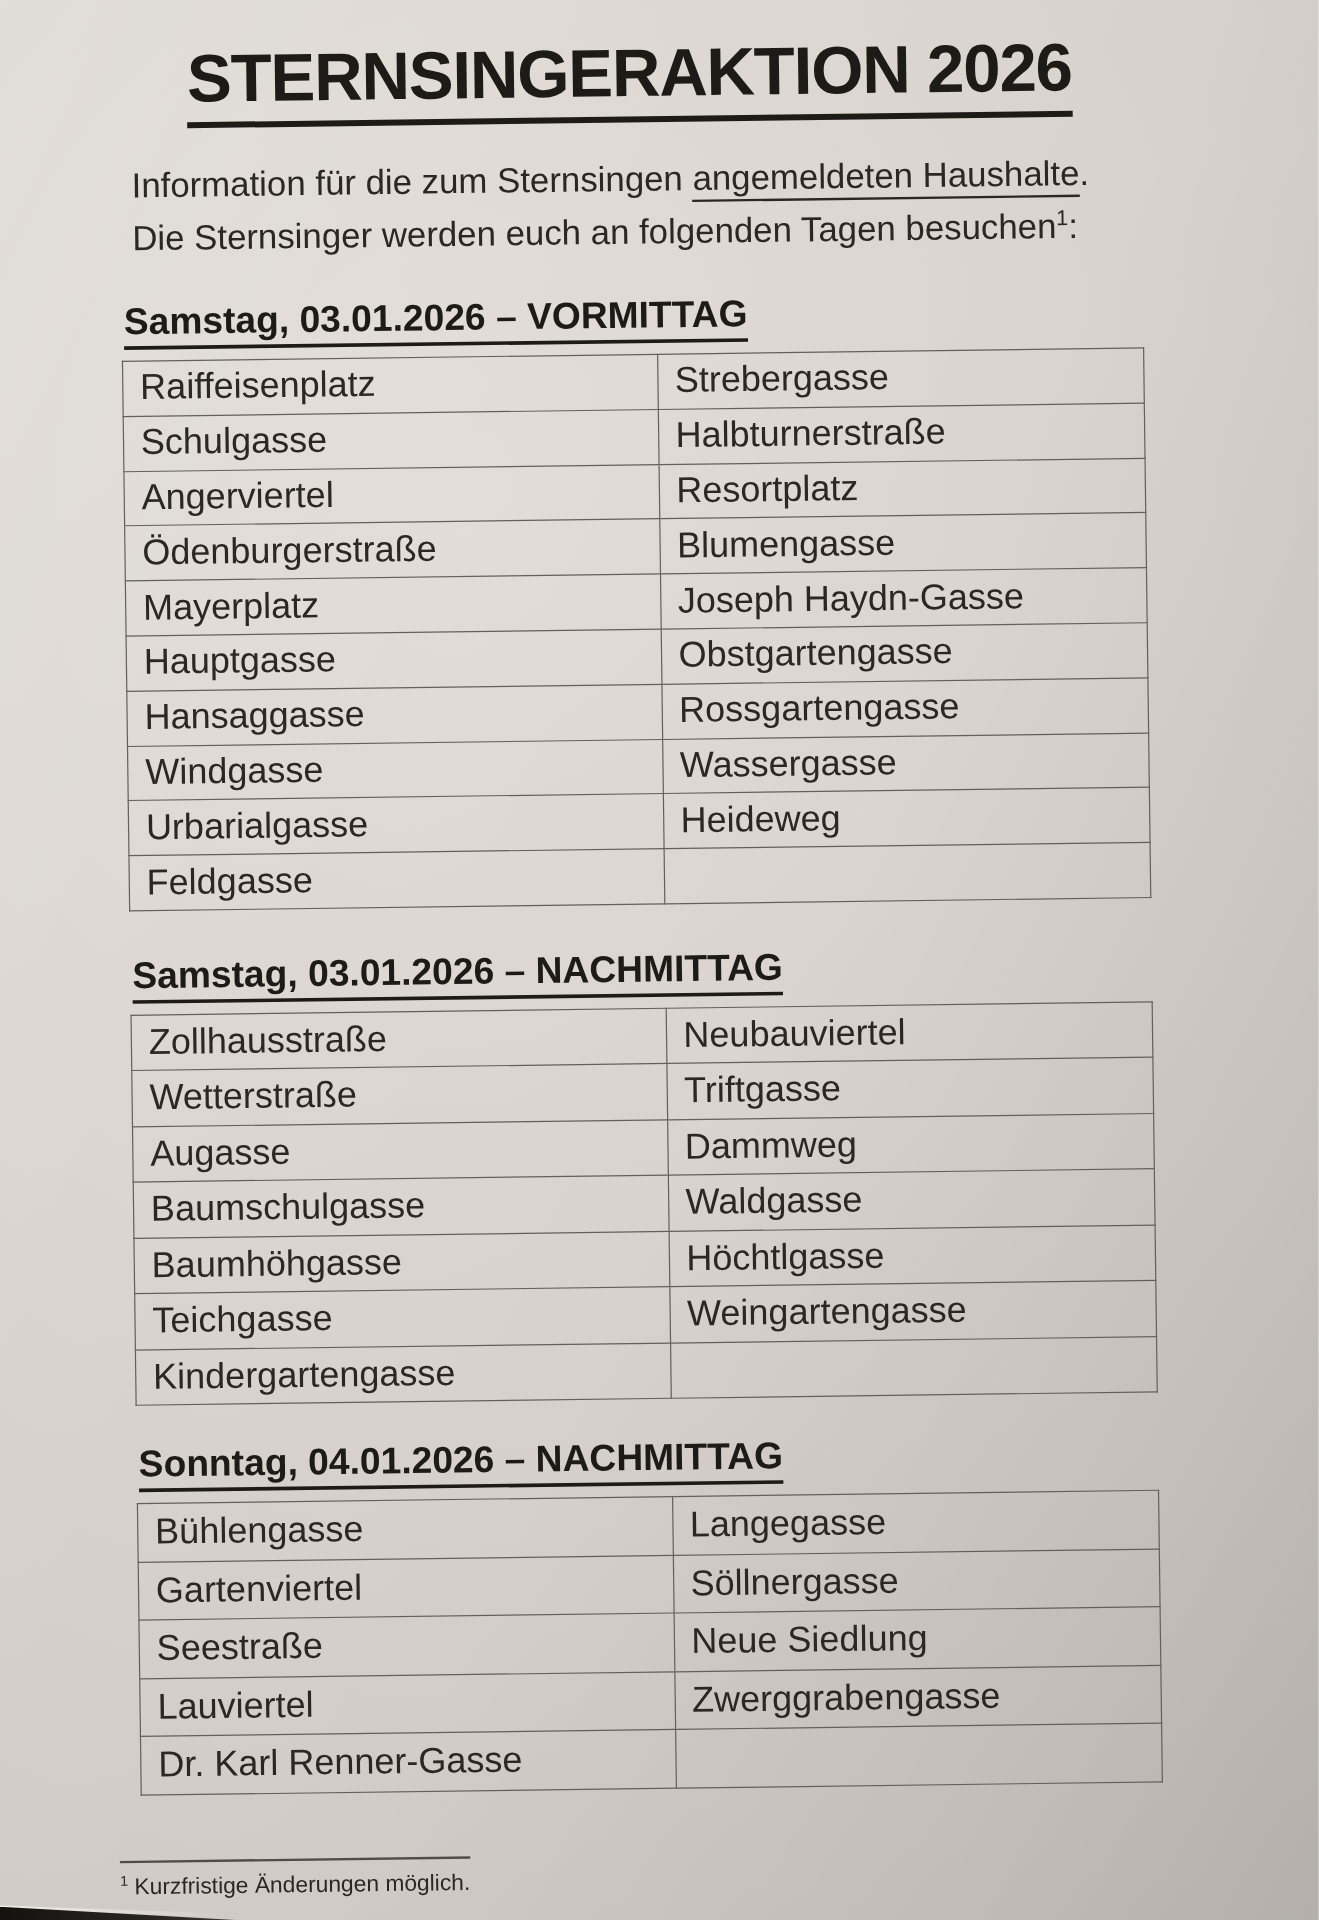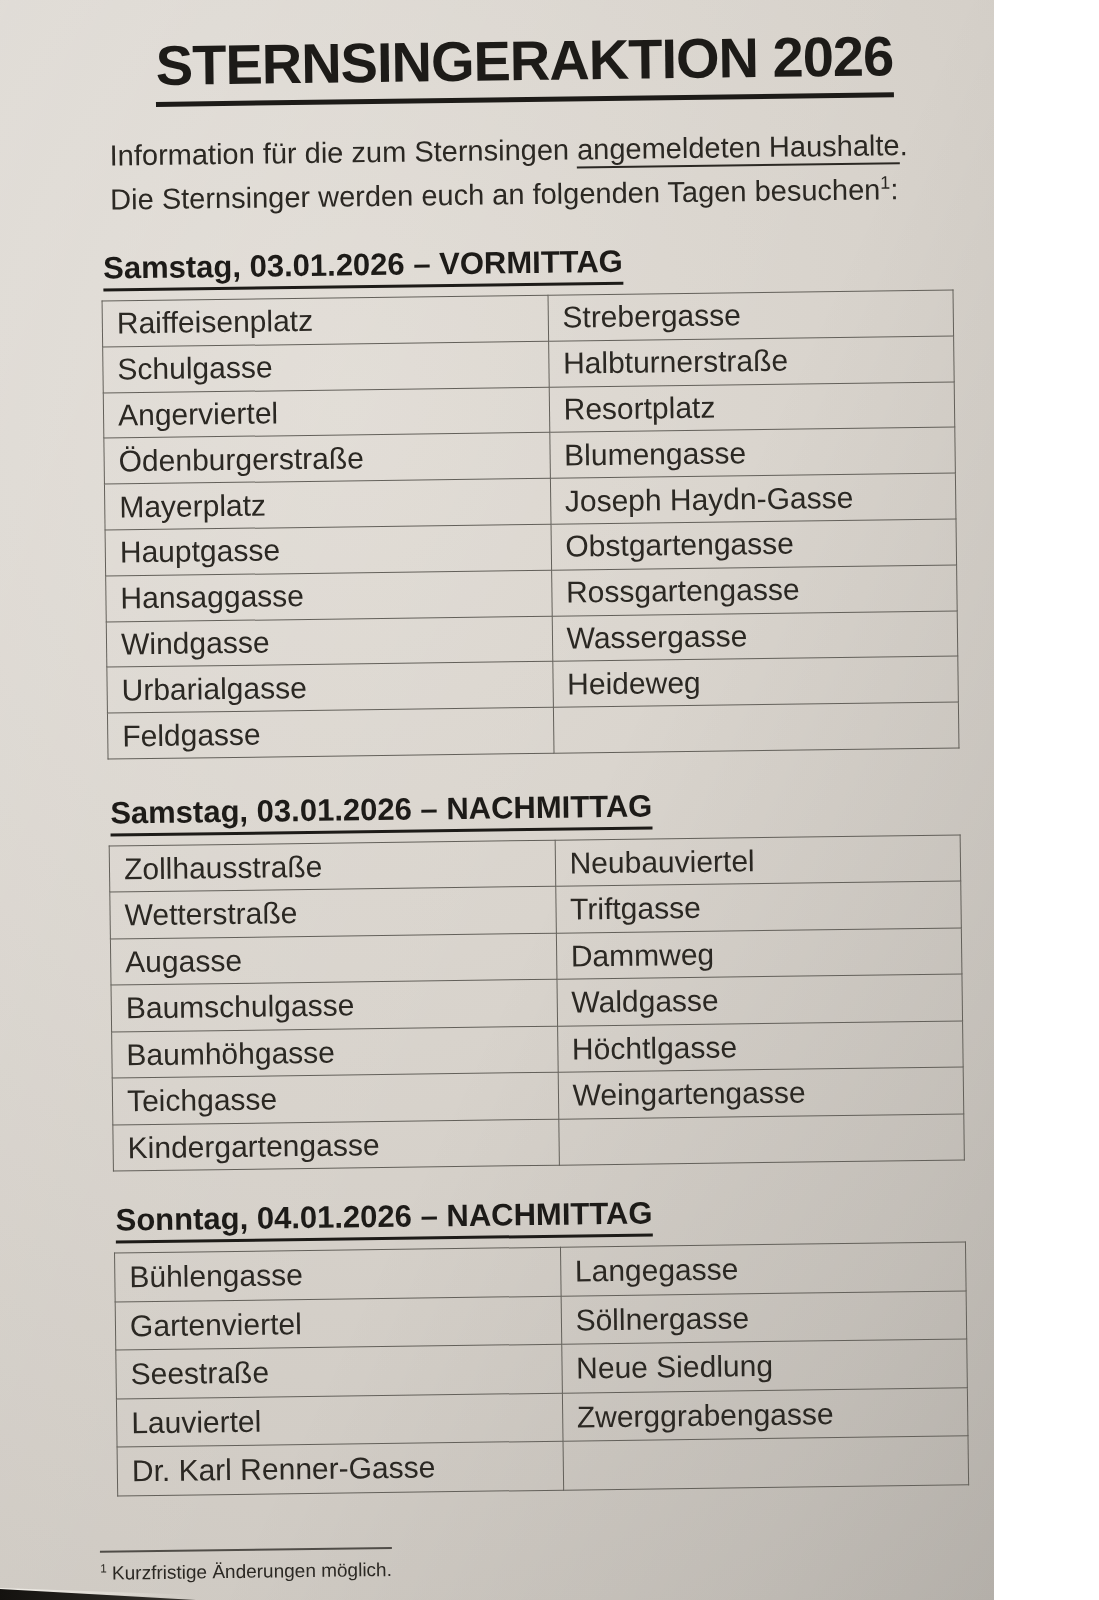--- a/index.html
+++ b/index.html
@@ -5,21 +5,21 @@
   html, body {
     margin: 0;
     padding: 0;
     width: 1099px;
     height: 1600px;
     overflow: hidden;
     font-family: "Liberation Sans", sans-serif;
   }
   .photo {
     position: relative;
-    width: 994px;
+    width: 1099px;
     height: 1600px;
     overflow: hidden;
     background:
       linear-gradient(115deg, rgba(255,255,255,0.20) 0%, rgba(255,255,255,0.06) 35%, rgba(0,0,0,0.00) 55%, rgba(0,0,0,0.07) 85%, rgba(0,0,0,0.12) 100%),
       radial-gradient(120% 90% at 35% 25%, var(--paper-light) 0%, var(--paper) 45%, var(--paper-dark) 100%);
   }
   .doc {
     position: absolute;
     left: 108px;
     top: 0;

